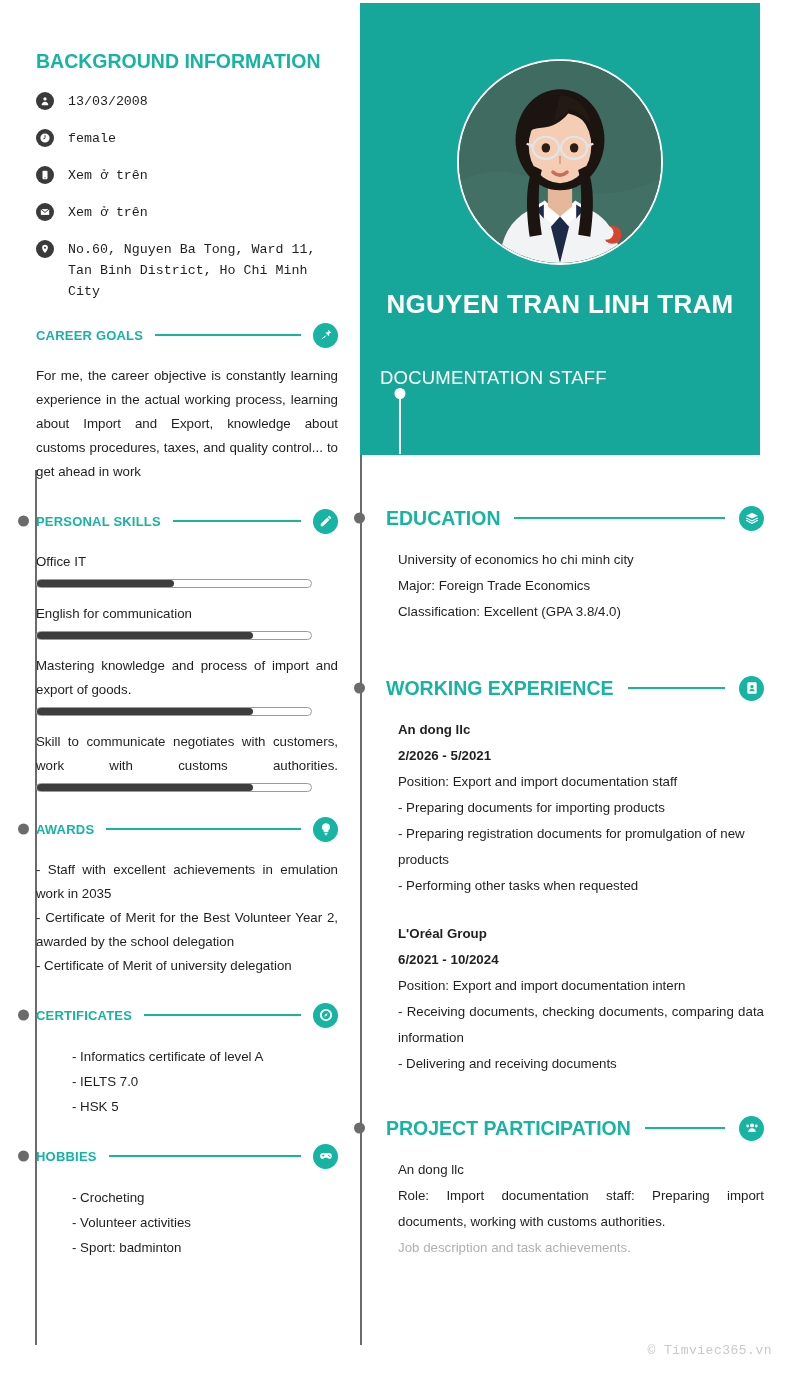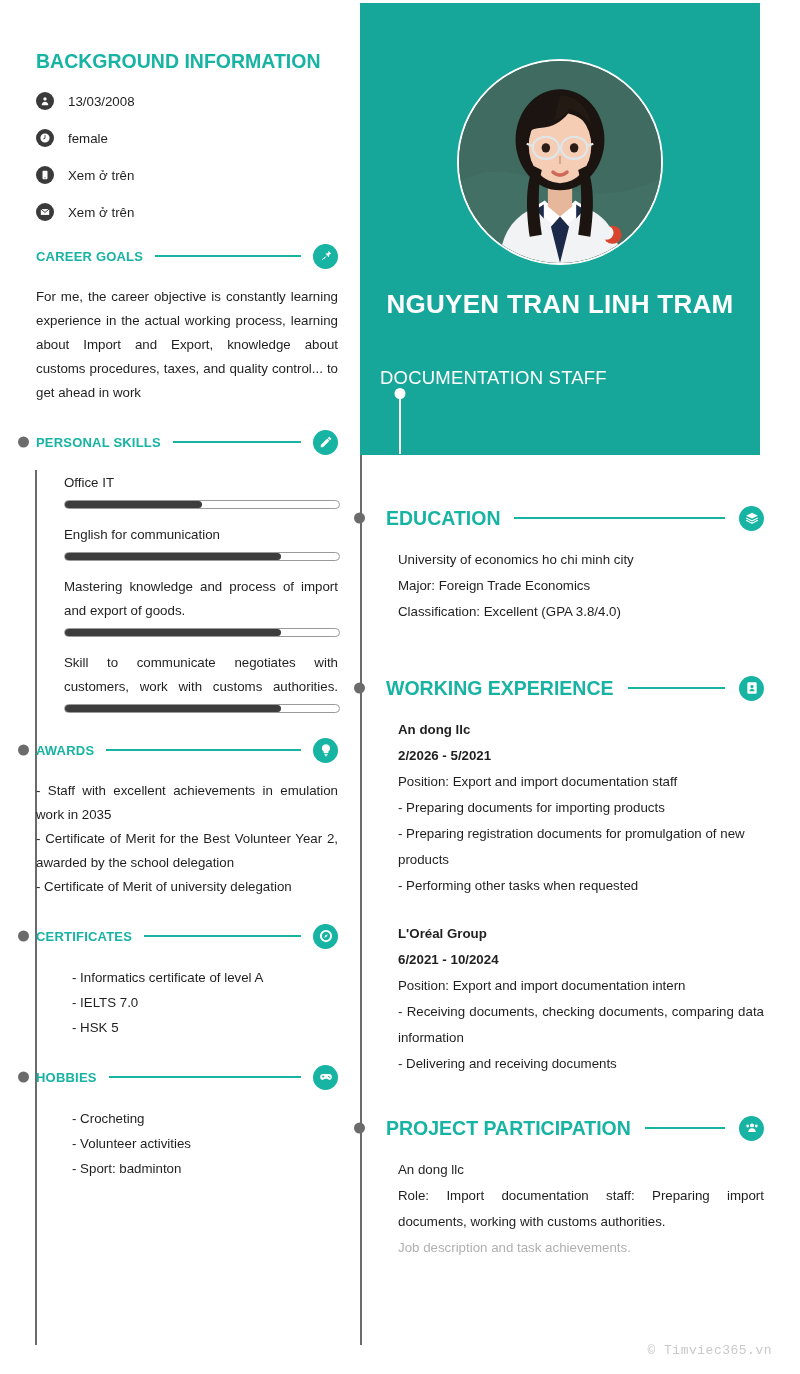--- a/index.html
+++ b/index.html
@@ -107,41 +107,42 @@
     justify-content: center;
     flex: 0 0 18px;
     margin-top: 1px;
   }
   .info-ico svg { width: 10px; height: 10px; fill: #ffffff; }
   .info-txt {
     margin-left: 14px;
     font-size: 13.3px;
     color: #1f1f1f;
     line-height: 21px;
+    font-family: Liberation Mono, monospace;
   }
 
   .body-text {
     font-size: 13.3px;
     color: #1f1f1f;
     line-height: 24px;
     text-align: justify;
     margin-top: 14px;
   }
 
   .list-text {
     font-size: 13.3px;
     color: #1f1f1f;
     line-height: 25px;
     margin-top: 14px;
     padding-left: 36px;
   }
   .list-text div { white-space: nowrap; }
 
   
-  .skill { margin-top: 14px; margin-left: 28px; }
+  .skill { margin-top: 14px; }
   .skill-label {
     font-size: 13.3px;
     color: #1f1f1f;
     line-height: 24px;
     text-align: justify;
   }
   .skill-label.just-all { text-align: justify; text-align-last: justify; }
   .bar-track {
     margin-top: 5px;
     width: 276px;
@@ -336,20 +337,28 @@
     <div class="info-row">
       <span class="info-ico">
         <svg viewBox="0 0 24 24">
             <path d="M2 5h20v14H2z"></path>
             <path d="M2 5l10 8 10-8" fill="none" stroke="#3a3a3a" stroke-width="2.4"></path>
           </svg>
       </span>
       <span class="info-txt">Xem ở trên</span>
     </div>
 
+    <div class="info-row">
+      <span class="info-ico">
+        <svg viewBox="0 0 24 24">
+            <path d="M12 2a7 7 0 0 0-7 7c0 5 7 13 7 13s7-8 7-13a7 7 0 0 0-7-7zm0 9.5A2.5 2.5 0 1 1 12 6.5a2.5 2.5 0 0 1 0 5z"></path>
+          </svg>
+      </span>
+      <span class="info-txt">No.60, Nguyen Ba Tong, Ward 11, Tan Binh District, Ho Chi Minh City</span>
+    </div>
 
     <div class="col-head" style="margin-top:18px;">
       <span class="htitle">CAREER GOALS</span>
       <span class="hline"></span>
       <span class="circ-icon">
         <svg viewBox="0 0 24 24">
             <path d="M16 3l5 5-3 1-1 5-3-3-5 6-1-1 6-5-3-3 5-1z"></path>
             <path d="M10.5 13.5L5 19" stroke="#fff" stroke-width="1.6" fill="none"></path>
           </svg>
       </span>

